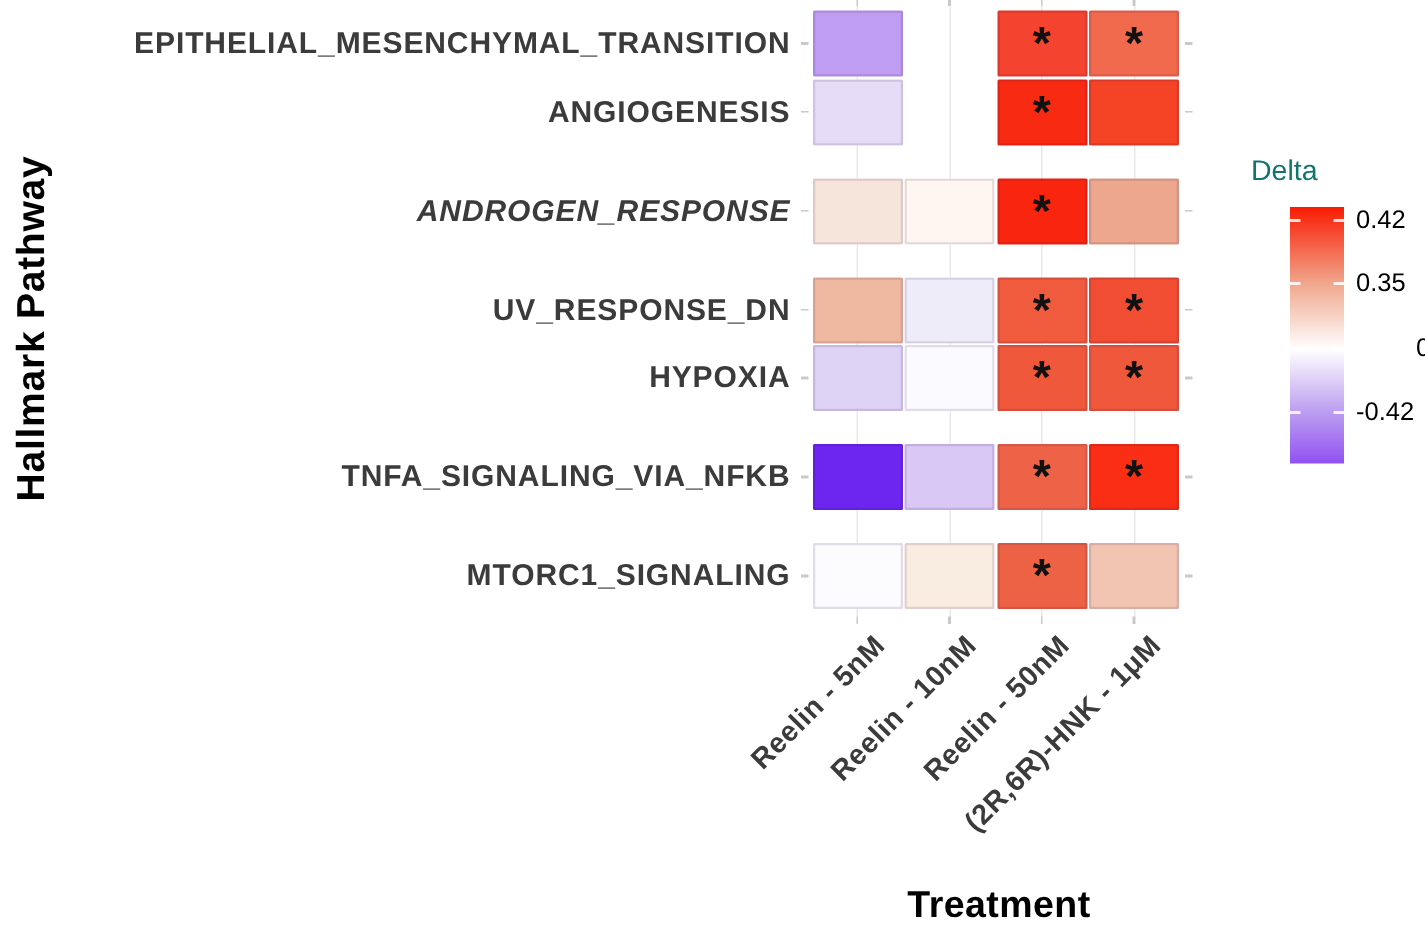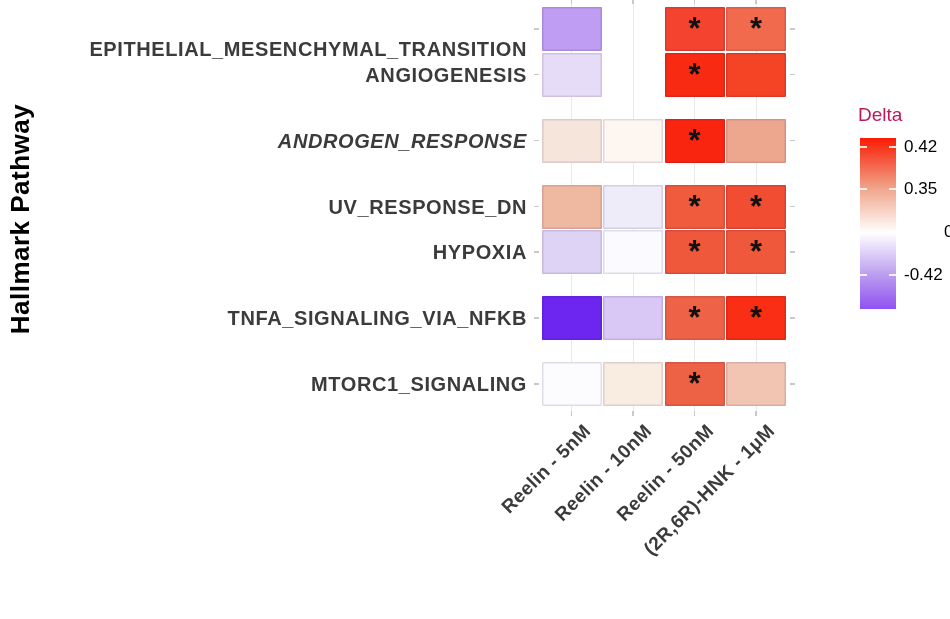--- a/index.html
+++ b/index.html
@@ -40,21 +40,21 @@
   
   .xlab{
     top:420px;white-space:nowrap;
     font-size:19px;font-weight:bold;color:#3b3b3b;letter-spacing:0.4px;
     transform:rotate(-45deg);transform-origin:100% 0%;
   }
   .tick{background:#c9c9c9;}
   .tick.h{height:1.5px;width:5px;}
   .tick.v{width:1.5px;height:5px;}
   
-  .legend-title{left:858px;top:104px;font-size:19px;color:#be185d;}
+  .legend-title{left:834px;top:104px;font-size:19px;color:#0f766e;}
   .legend-bar{
     left:860px;top:138px;width:36px;height:171px;
   }
   .legend-ticklab{
     left:904px;height:18px;line-height:18px;font-size:17px;color:#000;white-space:nowrap;
   }
   .legend-dash{position:absolute;width:7px;height:2px;background:rgba(255,255,255,0.85);}
 </style>
 </head>
 <body>
@@ -112,21 +112,21 @@
         <span class="sig">*</span>
       </div>
       <div class="abs cell" style="left: 541.5px; top: 362px; background: rgb(252, 251, 254);"></div>
       <div class="abs cell" style="left: 603px; top: 362px; background: rgb(249, 236, 225);"></div>
       <div class="abs cell" style="left: 664.5px; top: 362px; background: rgb(237, 97, 68);">
         <span class="sig">*</span>
       </div>
       <div class="abs cell" style="left: 726px; top: 362px; background: rgb(242, 197, 178);"></div>
     </div>
   <div id="ylabs">
-      <div class="abs ylab" style="top: 18px; margin-top: 20px;">EPITHELIAL_MESENCHYMAL_TRANSITION</div>
+      <div class="abs ylab" style="top: 18px;">EPITHELIAL_MESENCHYMAL_TRANSITION</div>
       <div class="abs ylab" style="top: 63.5px;">ANGIOGENESIS</div>
       <div class="abs ylab" style="top: 129.5px; font-style: italic;">ANDROGEN_RESPONSE</div>
       <div class="abs ylab" style="top: 195.5px;">UV_RESPONSE_DN</div>
       <div class="abs ylab" style="top: 241px;">HYPOXIA</div>
       <div class="abs ylab" style="top: 307px;">TNFA_SIGNALING_VIA_NFKB</div>
       <div class="abs ylab" style="top: 373px; margin-left: 16px;">MTORC1_SIGNALING</div>
     </div>
   <div id="xlabs">
       <div class="abs xlab" style="right: 370.5px;">Reelin - 5nM</div>
       <div class="abs xlab" style="right: 309px;">Reelin - 10nM</div>
@@ -151,20 +151,21 @@
       <div class="abs tick h" style="left: 534px; top: 205.75px;"></div>
       <div class="abs tick h" style="left: 789.5px; top: 205.75px;"></div>
       <div class="abs tick h" style="left: 534px; top: 251.25px;"></div>
       <div class="abs tick h" style="left: 789.5px; top: 251.25px;"></div>
       <div class="abs tick h" style="left: 534px; top: 317.25px;"></div>
       <div class="abs tick h" style="left: 789.5px; top: 317.25px;"></div>
       <div class="abs tick h" style="left: 534px; top: 383.25px;"></div>
       <div class="abs tick h" style="left: 789.5px; top: 383.25px;"></div>
     </div>
 
+  <div class="abs x-title">Treatment</div>
 
   <div class="abs legend-title">Delta</div>
   <div class="abs legend-bar" id="legendBar" style="background: linear-gradient(rgb(249, 27, 2) 0%, rgb(240, 167, 141) 30%, rgb(255, 255, 255) 55.5%, rgb(187, 157, 240) 80%, rgb(145, 81, 241) 100%);">
       <div class="legend-dash" style="left: 0px; top: 7.55px;"></div>
       <div class="legend-dash" style="left: 29px; top: 7.55px;"></div>
       <div class="legend-dash" style="left: 0px; top: 50.3px;"></div>
       <div class="legend-dash" style="left: 29px; top: 50.3px;"></div>
       <div class="legend-dash" style="left: 0px; top: 93.05px;"></div>
       <div class="legend-dash" style="left: 29px; top: 93.05px;"></div>
       <div class="legend-dash" style="left: 0px; top: 135.8px;"></div>

